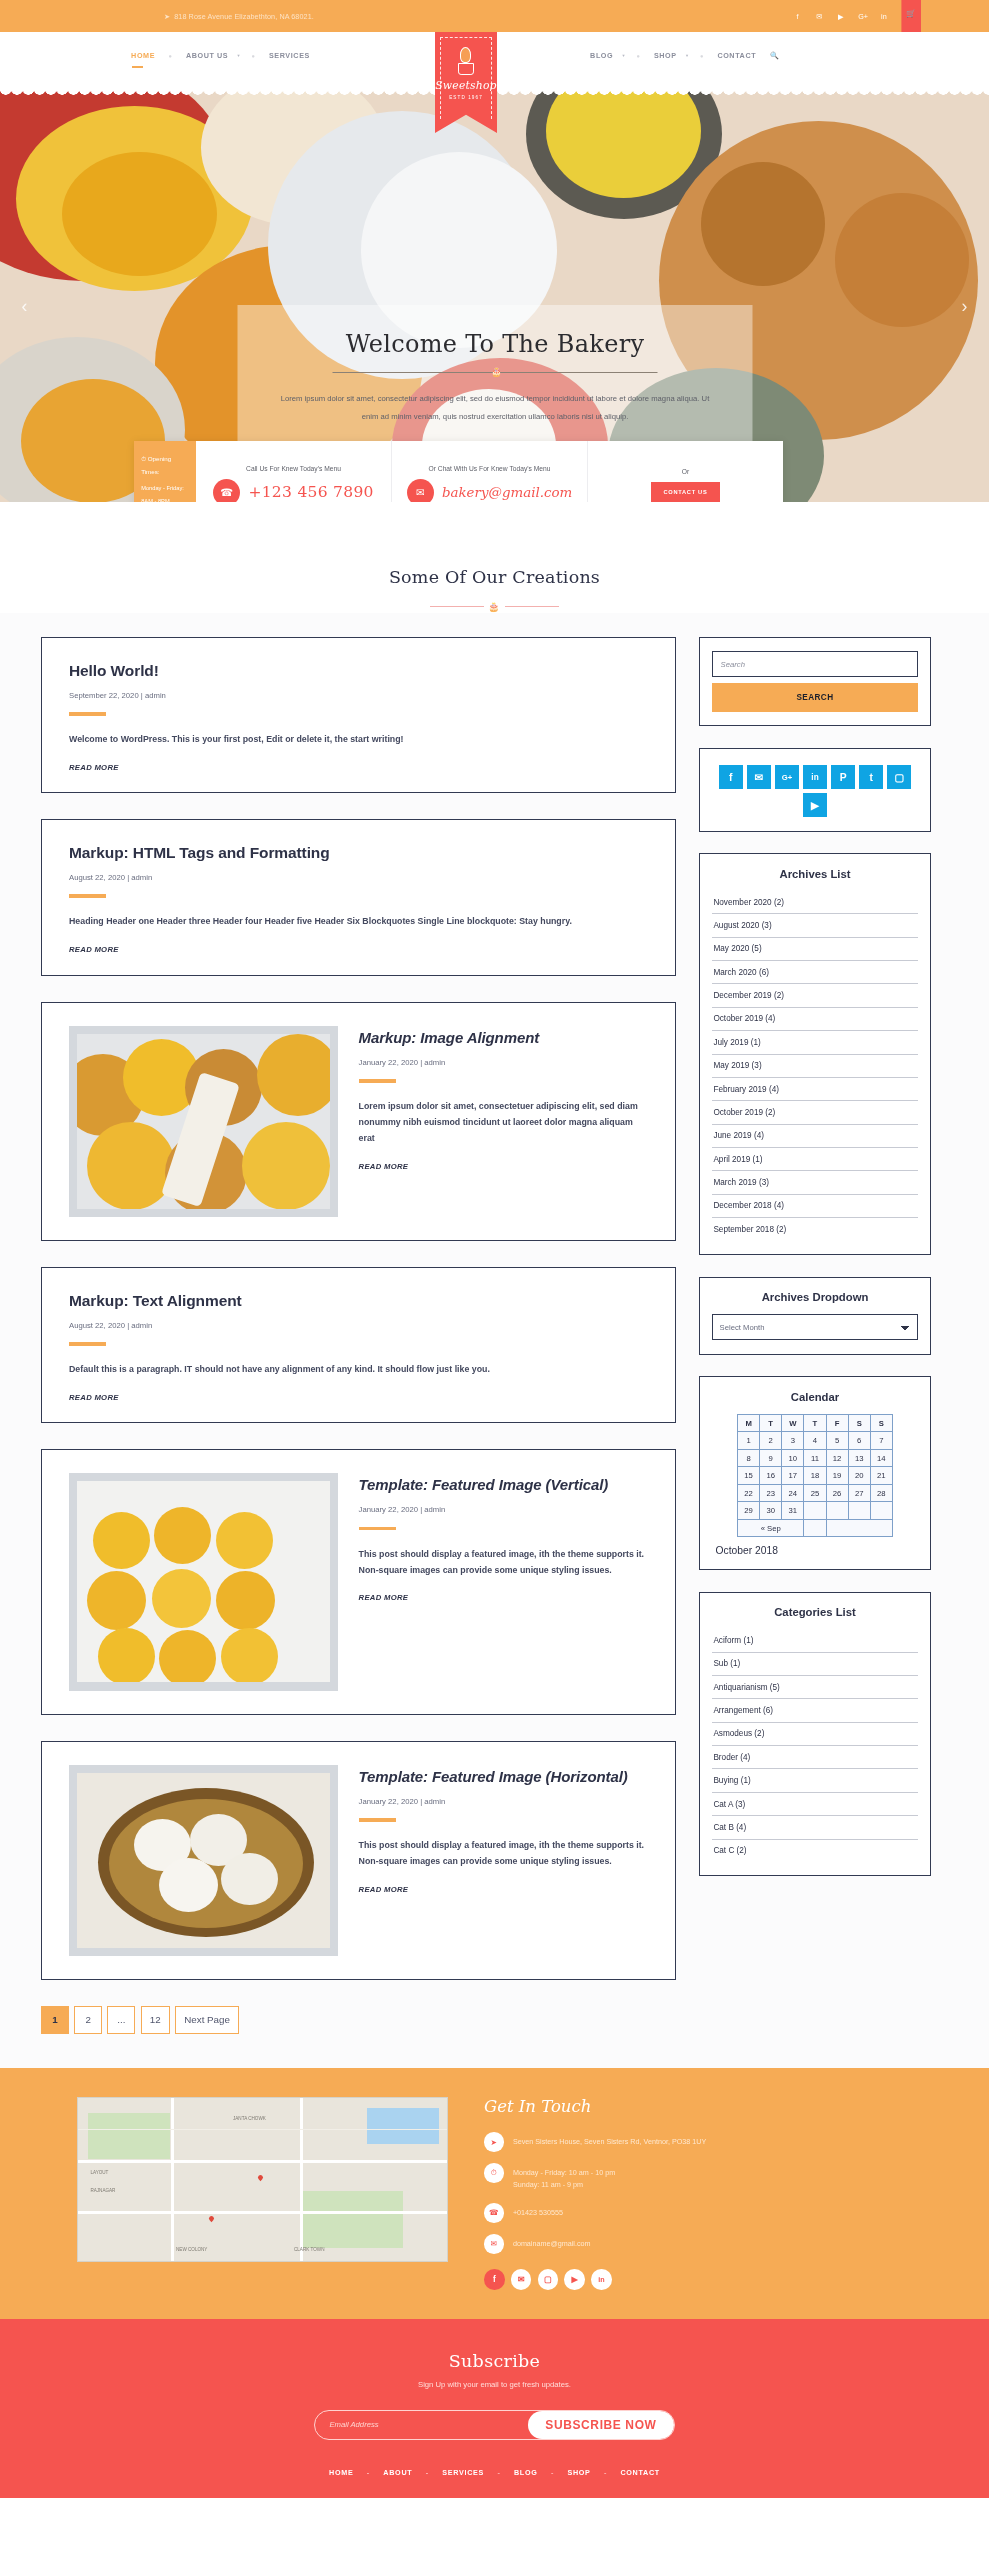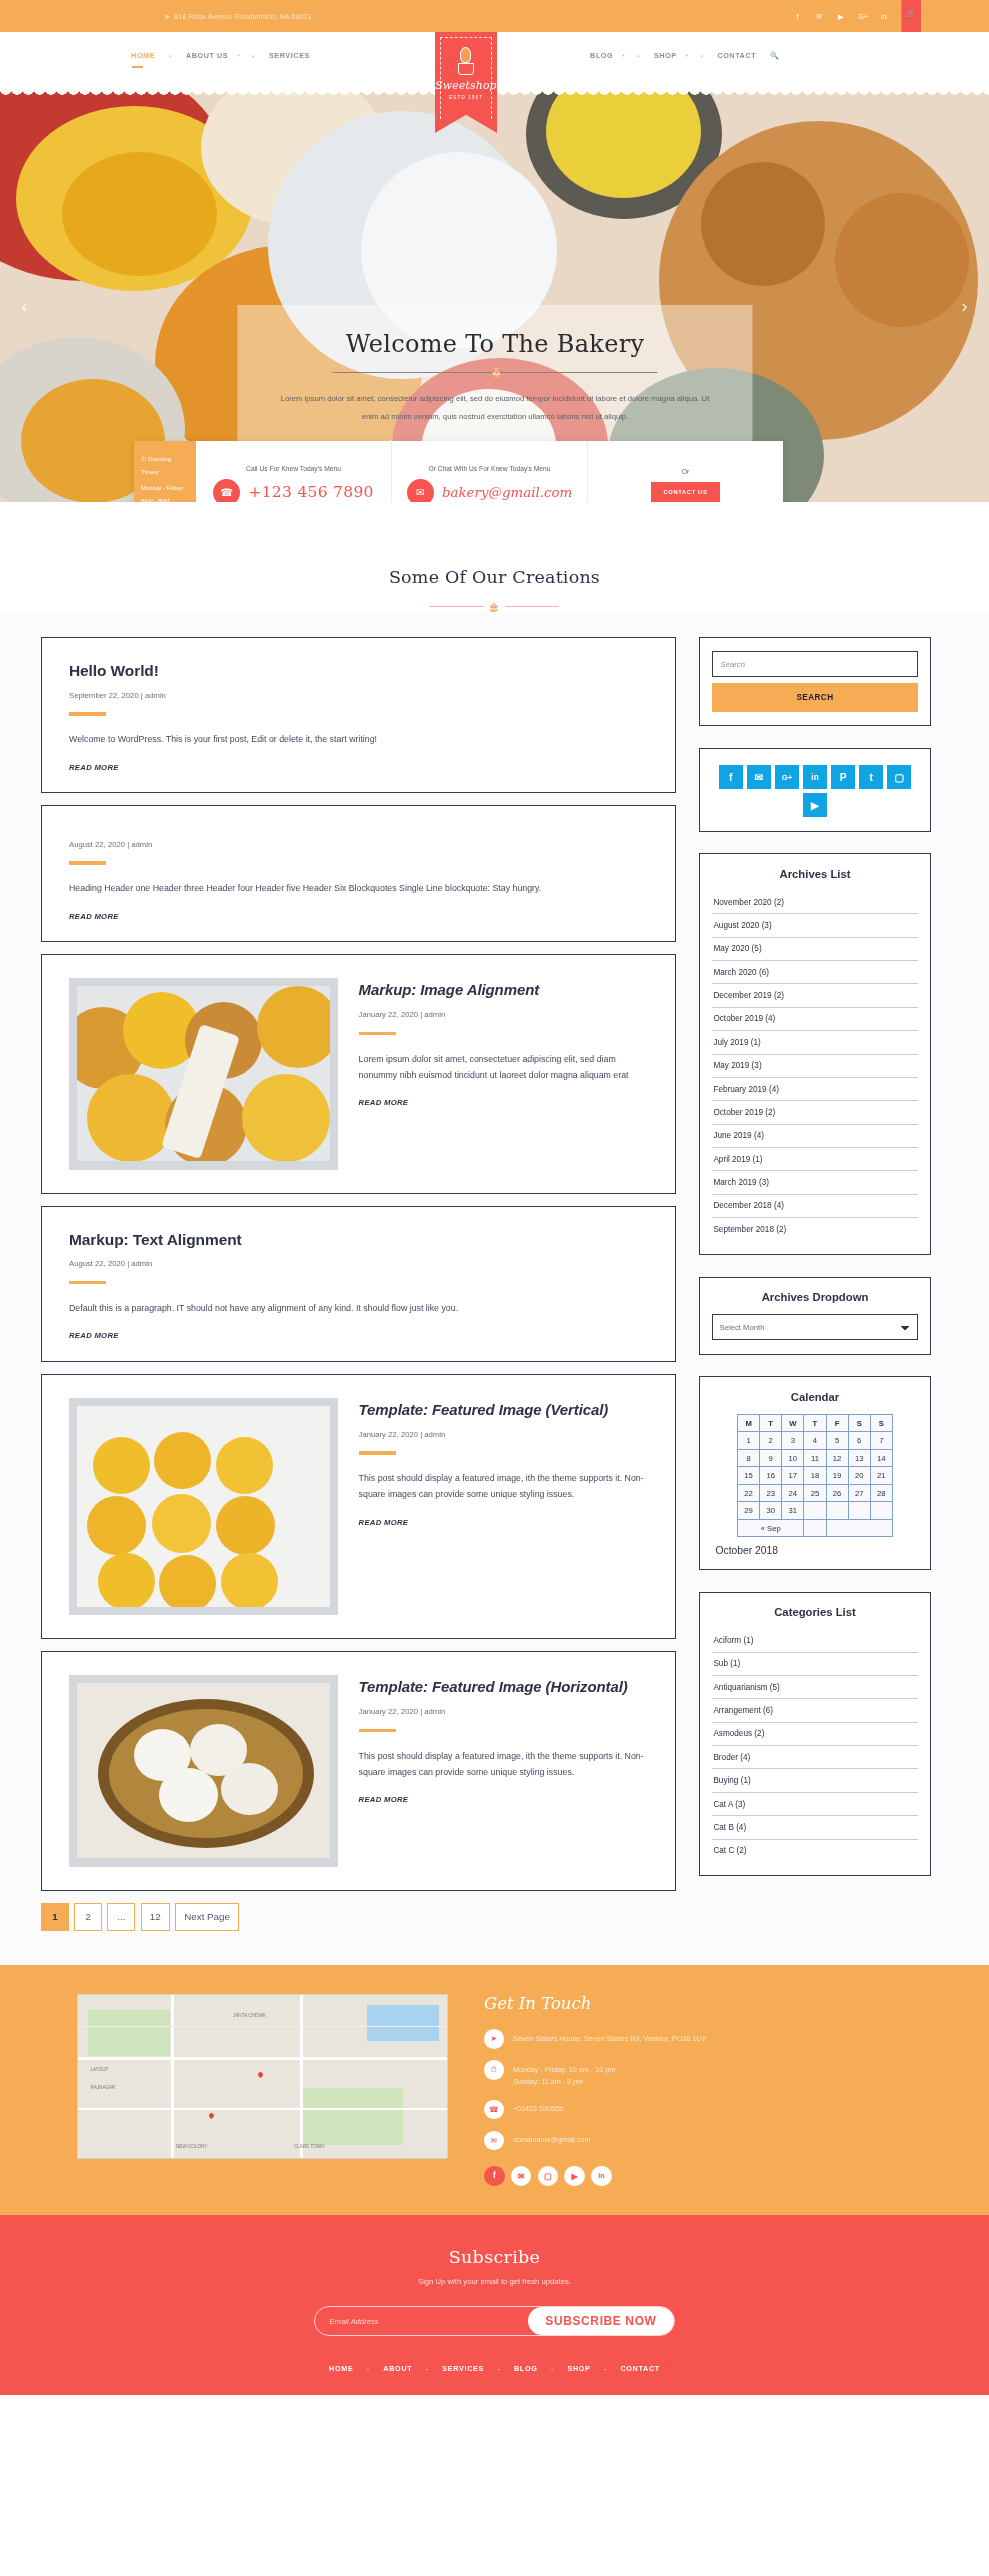--- a/index.html
+++ b/index.html
@@ -261,39 +261,39 @@
     width: 907px; margin: 0 auto;
     display: flex; gap: 23px; align-items: flex-start;
   }
   .col-main { width: 635px; }
   .col-side { width: 232px; }
 
   .post {
     border: 1.5px solid #323a52;
     background: #fff;
     padding: 23px 27px 20.6px;
-    margin-bottom: 12px;
+    margin-bottom: 26px;
   }
   .post.media { display: flex; gap: 20.6px; padding: 23px 27px; }
   .post-thumb {
     width: 269px; flex: none;
     background: #d4d8dd; padding: 8.2px;
   }
   .post-thumb .ph { width: 100%; height: 175px; background: #e4e6e8; position: relative; overflow: hidden; }
   .post-thumb .ph .b { position: absolute; border-radius: 50%; }
   .post-body { flex: 1; padding-top: 3.1px; }
   .post-title {
     font-family: "Liberation Sans", sans-serif;
     font-weight: 700; font-size: 15.5px; color: #2e3247; line-height: 1.25;
     letter-spacing: -0.1px;
   }
   .post.media .post-title { font-size: 15px; font-style: italic; }
   .post-meta { margin-top: 10.3px; font-size: 7.7px; color: #6a6e80; }
   .post-rule { width: 37px; height: 3.6px; background: #f6ab55; margin: 12.4px 0 15.5px; }
-  .post-text { font-size: 8.8px; line-height: 16px; color: #44495f; }
+  .post-text { font-size: 8.8px; line-height: 16px; color: #44495f; font-weight: bold; }
   .post-more {
     display: inline-block; margin-top: 15.5px;
     font-style: italic; font-weight: 700; font-size: 7.7px;
     letter-spacing: 0.3px; color: #2e3247;
   }
 
   
   .pager { display: flex; gap: 5.2px; margin: 3.1px 0 34px; }
   .pg {
     min-width: 28px; height: 28px; border: 1px solid #f6ab55;
@@ -529,20 +529,21 @@
 
       <article class="post">
         <div class="post-title">Hello World!</div>
         <div class="post-meta">September 22, 2020 | admin</div>
         <div class="post-rule"></div>
         <div class="post-text">Welcome to WordPress. This is your first post, Edit or delete it, the start writing!</div>
         <a class="post-more">READ MORE</a>
       </article>
 
       <article class="post">
+        <div class="post-title">Markup: HTML Tags and Formatting</div>
         <div class="post-meta">August 22, 2020 | admin</div>
         <div class="post-rule"></div>
         <div class="post-text">Heading Header one Header three Header four Header five Header Six Blockquotes Single Line blockquote: Stay hungry.</div>
         <a class="post-more">READ MORE</a>
       </article>
 
       <article class="post media">
         <div class="post-thumb">
           <div class="ph">
             <div class="b" style="left:-15.5px;top:20.6px;width:82px;height:82px;background:#d99a32;"></div>

